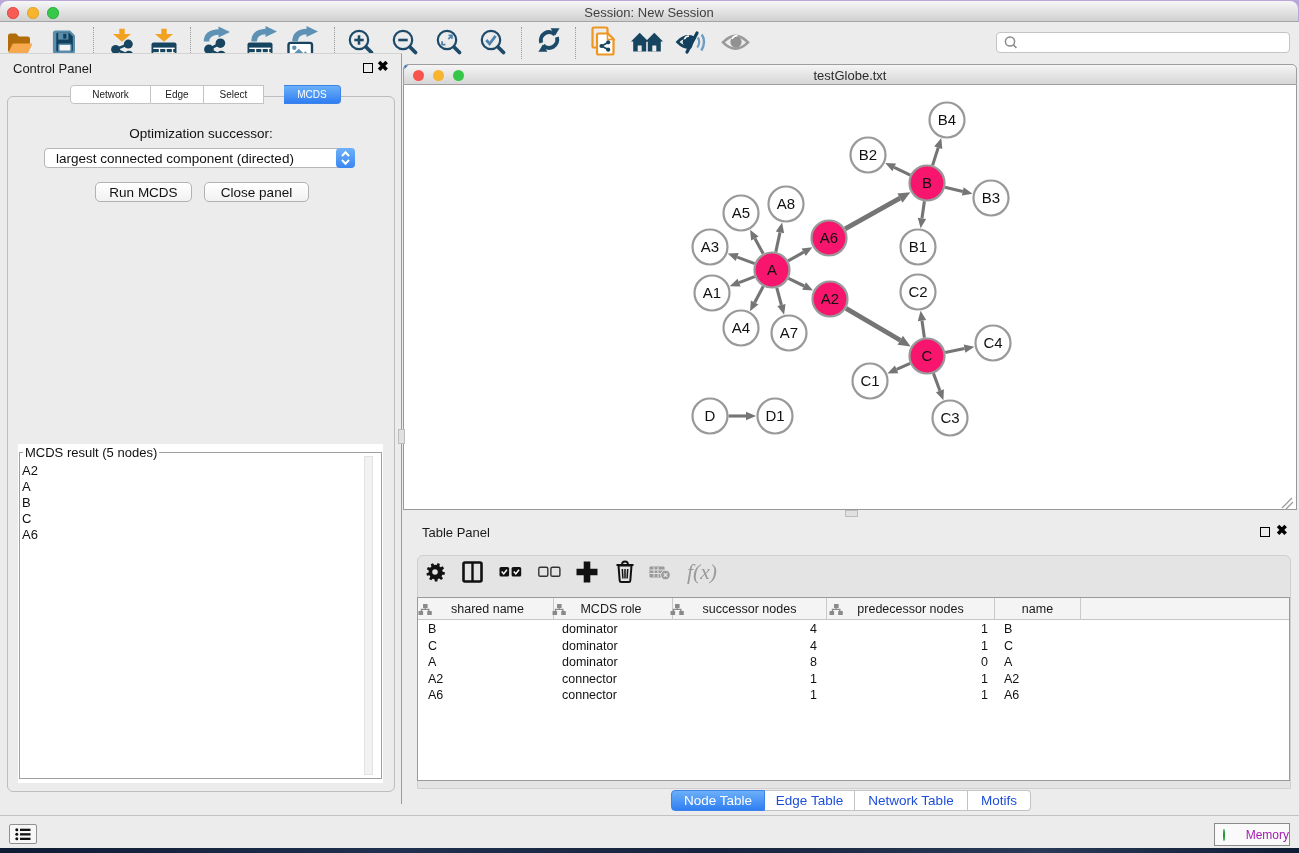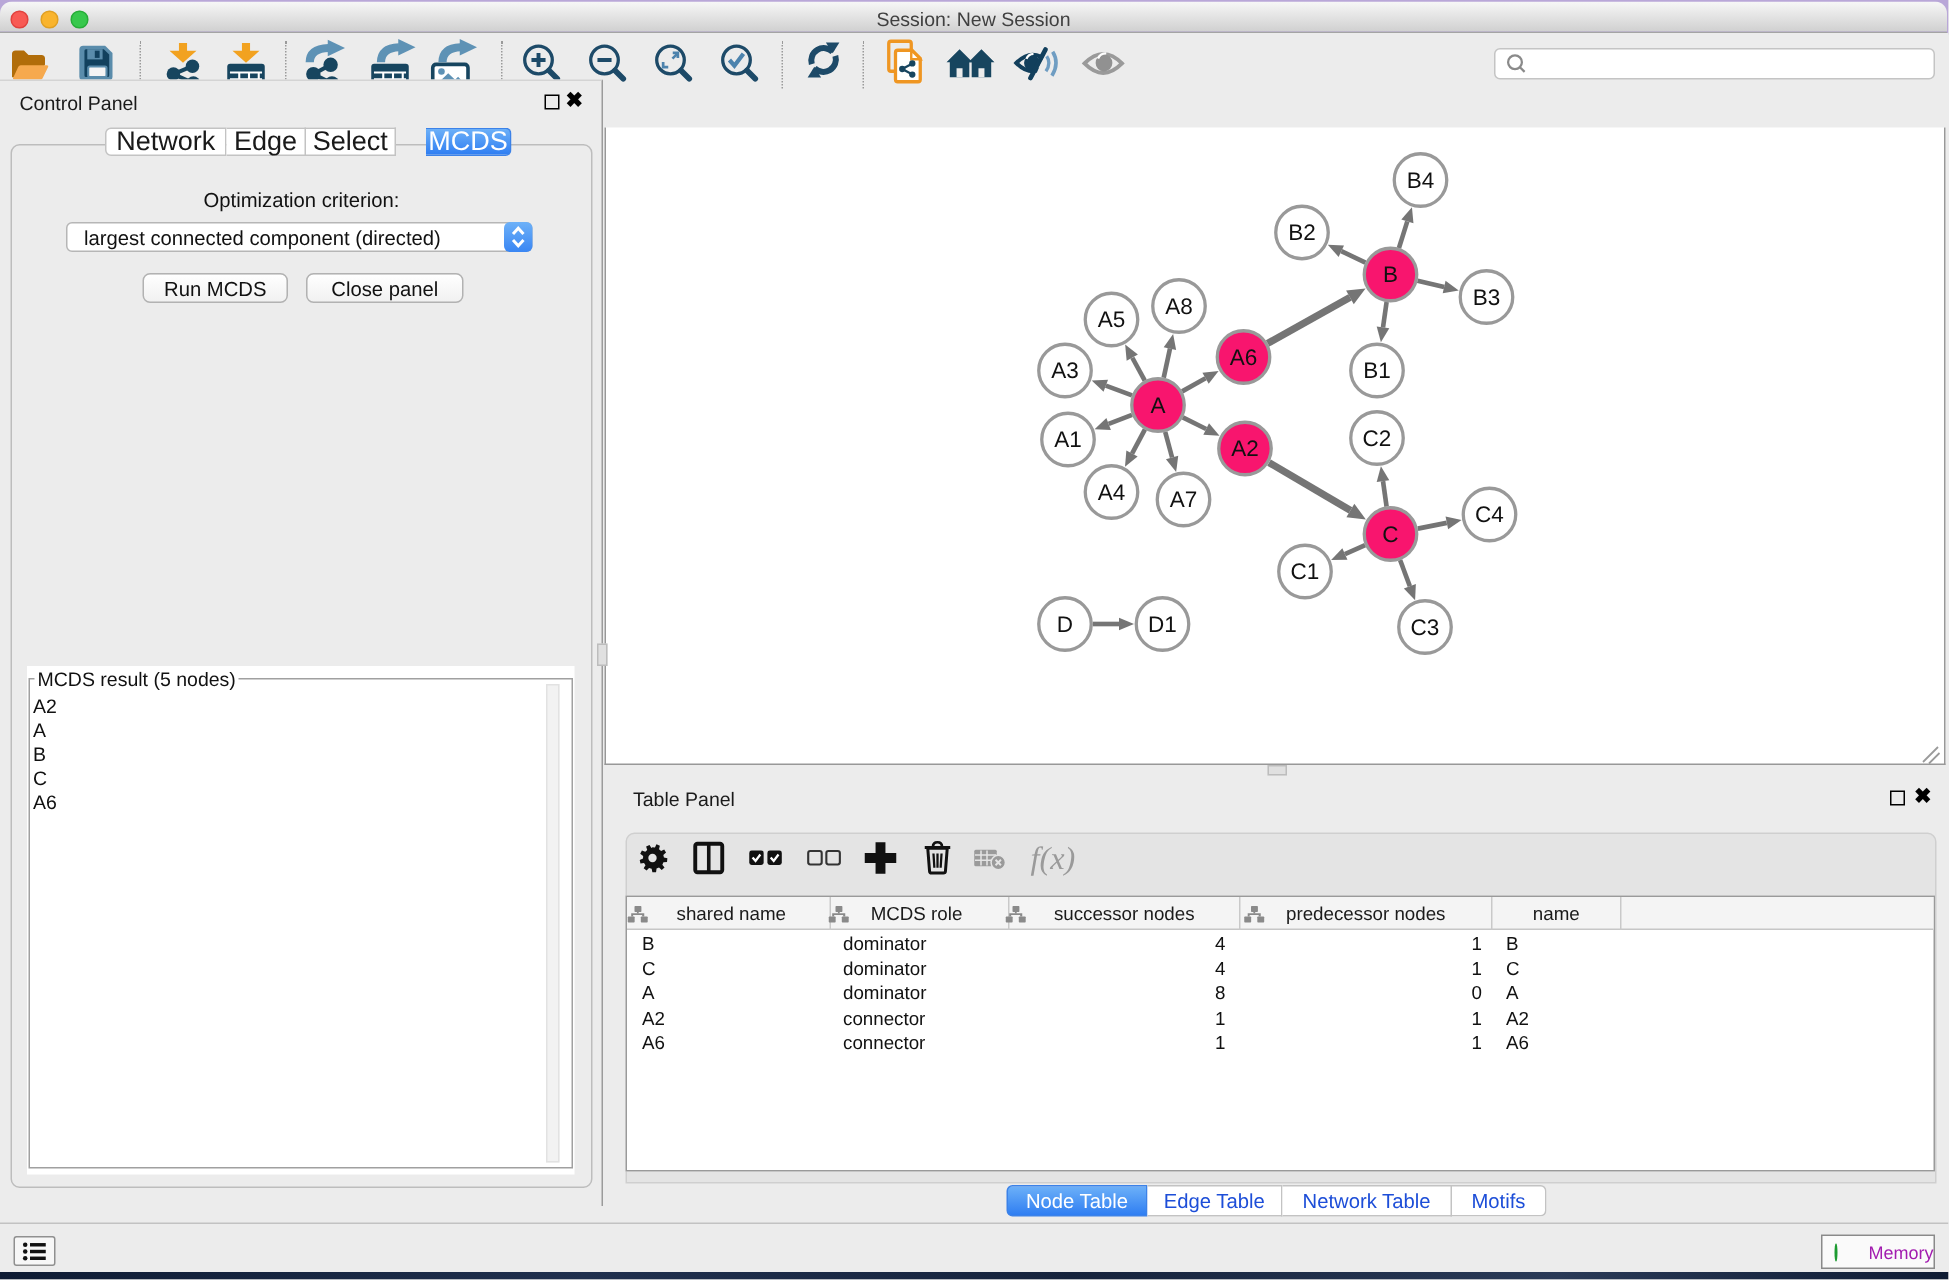--- a/index.html
+++ b/index.html
@@ -27,21 +27,21 @@
 
 
 #cpanel { left:0; top:53px; width:402px; height:751px; border-top:1px solid #d4d4d4; background:#ececec;
   border-right:1px solid #9b9b9b; }
 .ptitle { position:absolute; left:13px; top:7px; font-size:13px; color:#1a1a1a; }
 .pmax { position:absolute; width:10px; height:10px; border:1.6px solid #000; top:9px; }
 .pclose { position:absolute; top:4px; font-size:14px; font-weight:bold; color:#000; }
 
 
 .tabrow { position:absolute; display:flex; z-index:5; }
-.tab { height:19px; font-size:18px; color:#1a1a1a; background:#fff;
+.tab { height:19px; font-size:10px; color:#1a1a1a; background:#fff;
   border:1px solid #c3c3c3; border-left:none; display:flex; align-items:center;
   justify-content:center; }
 .tab.first { border-left:1px solid #c3c3c3; border-radius:4px 0 0 4px; }
 .tab.last { border-radius:0 4px 4px 0; }
 .tab.sel { background:linear-gradient(#6cb0f8,#2f7ef2); color:#fff; border-color:#3c82e8; }
 
 #cpbody { position:absolute; left:7px; top:42px; width:388px; height:696px;
   border:1px solid #bdbdbd; border-radius:6px; background:#ececec; }
 
 .combo { position:absolute; left:36px; top:51px; width:311px; height:20px;
@@ -271,40 +271,49 @@
     <div class="ptitle">Control Panel</div>
     <div class="pmax" style="left:363px;"></div>
     <div class="pclose" style="left:377px;">✖</div>
     <div class="tabrow" style="left:70px;top:31px;">
       <div class="tab first" style="width:81px;">Network</div>
         <div class="tab" style="width:53px;">Edge</div>
       <div class="tab" style="width:60px;">Select</div>
         <div class="tab last sel" style="width:57px;margin-left:20px;">MCDS</div>
     </div>
     <div id="cpbody">
-      <div style="position:absolute;left:0;top:29px;width:100%;text-align:center;font-size:13.5px;color:#111;">Optimization criterion:</div>
+      <div style="position:absolute;left:0;top:29px;width:100%;text-align:center;font-size:13.5px;color:#111;">Optimization successor:</div>
       <div class="combo">
         <div class="lbl">largest connected component (directed)</div>
         <div class="cap"><svg width="19" height="20">
               <path d="M6 8 l3.5-3.8 3.5 3.8" fill="none" stroke="#fff" stroke-width="2"></path>
               <path d="M6 12 l3.5 3.8 3.5-3.8" fill="none" stroke="#fff" stroke-width="2"></path>
             </svg></div>
       </div>
       <div class="btn" style="left:87px;top:85px;width:97px;">Run MCDS</div>
       <div class="btn" style="left:196px;top:85px;width:105px;">Close panel</div>
       <div id="mcdsbox">
         <div class="tb"></div>
           <div class="legend">MCDS result (5 nodes)</div>
         <div class="items">A2<br>A<br>B<br>C<br>A6</div>
         <div class="sb"></div>
       </div>
     </div>
   </div>
 
   <div class="abs" id="netwin">
+    <div id="nethead">
+        <svg style="position:absolute;left:0;top:0;" width="8" height="8">
+          <path d="M0.5 4.5 L0.5 0.5 L4.5 0.5 L2.6 1.8 L1.8 2.6 Z" fill="#2f63c8"></path>
+        </svg>
+      <div class="tl" style="left:9px;top:5px;width:11px;height:11px;background:#f8524d;"></div>
+      <div class="tl" style="left:29px;top:5px;width:11px;height:11px;background:#f8b42e;"></div>
+      <div class="tl" style="left:49px;top:5px;width:11px;height:11px;background:#34c748;"></div>
+      <div class="title">testGlobe.txt</div>
+    </div>
     <div id="netbody"></div>
   </div>
   <svg class="abs" id="graph" width="892" height="423" style="left:404px;top:85px;">
   <line x1="359.2" y1="168.7" x2="350.9" y2="153.5" stroke="#757575" stroke-width="3.1"></line>
   <polygon points="346.1,144.7 354.6,151.4 347.1,155.5" fill="#757575"></polygon>
   <line x1="371.8" y1="166.9" x2="376.0" y2="147.4" stroke="#757575" stroke-width="3.1"></line>
   <polygon points="378.1,137.6 380.1,148.3 371.8,146.5" fill="#757575"></polygon>
   <line x1="350.7" y1="178.6" x2="333.2" y2="172.1" stroke="#757575" stroke-width="3.1"></line>
   <polygon points="323.8,168.6 334.7,168.1 331.7,176.1" fill="#757575"></polygon>
   <line x1="350.7" y1="191.6" x2="335.1" y2="197.6" stroke="#757575" stroke-width="3.1"></line>

